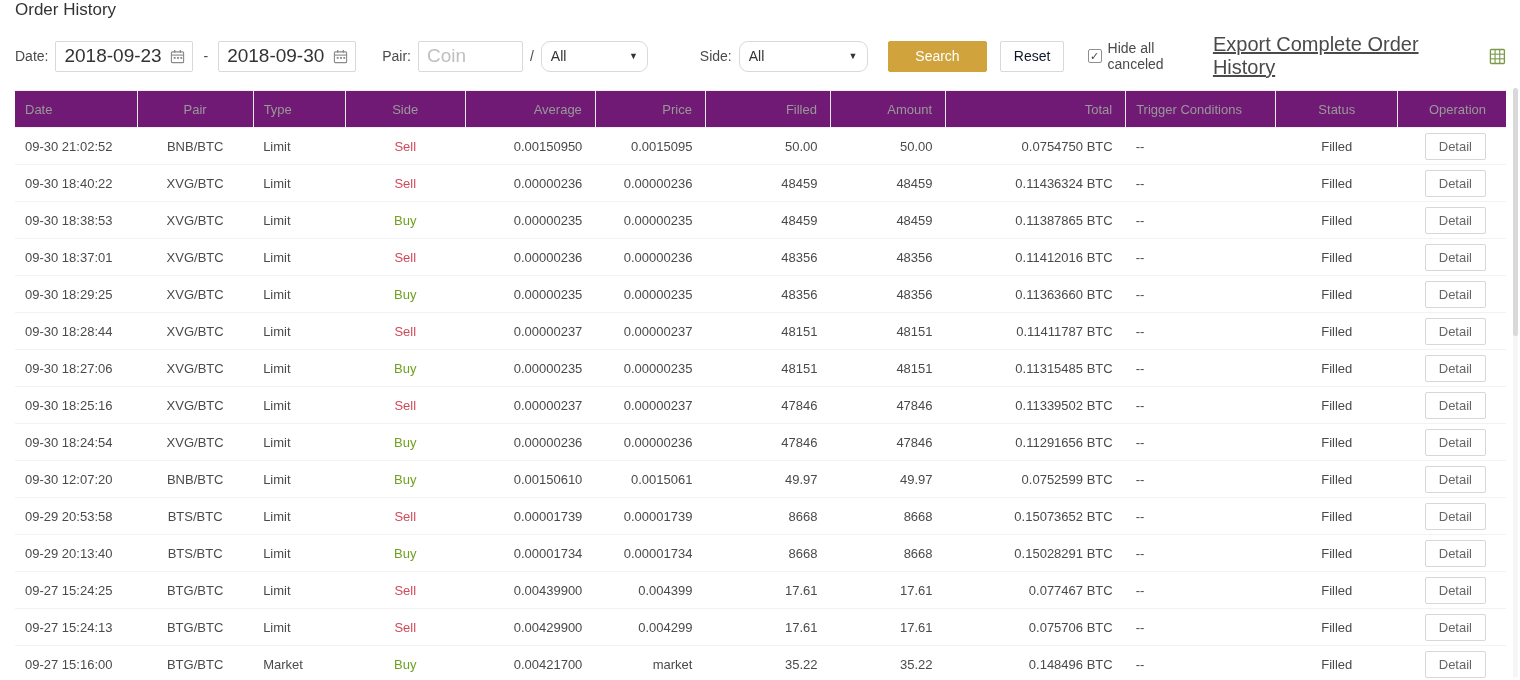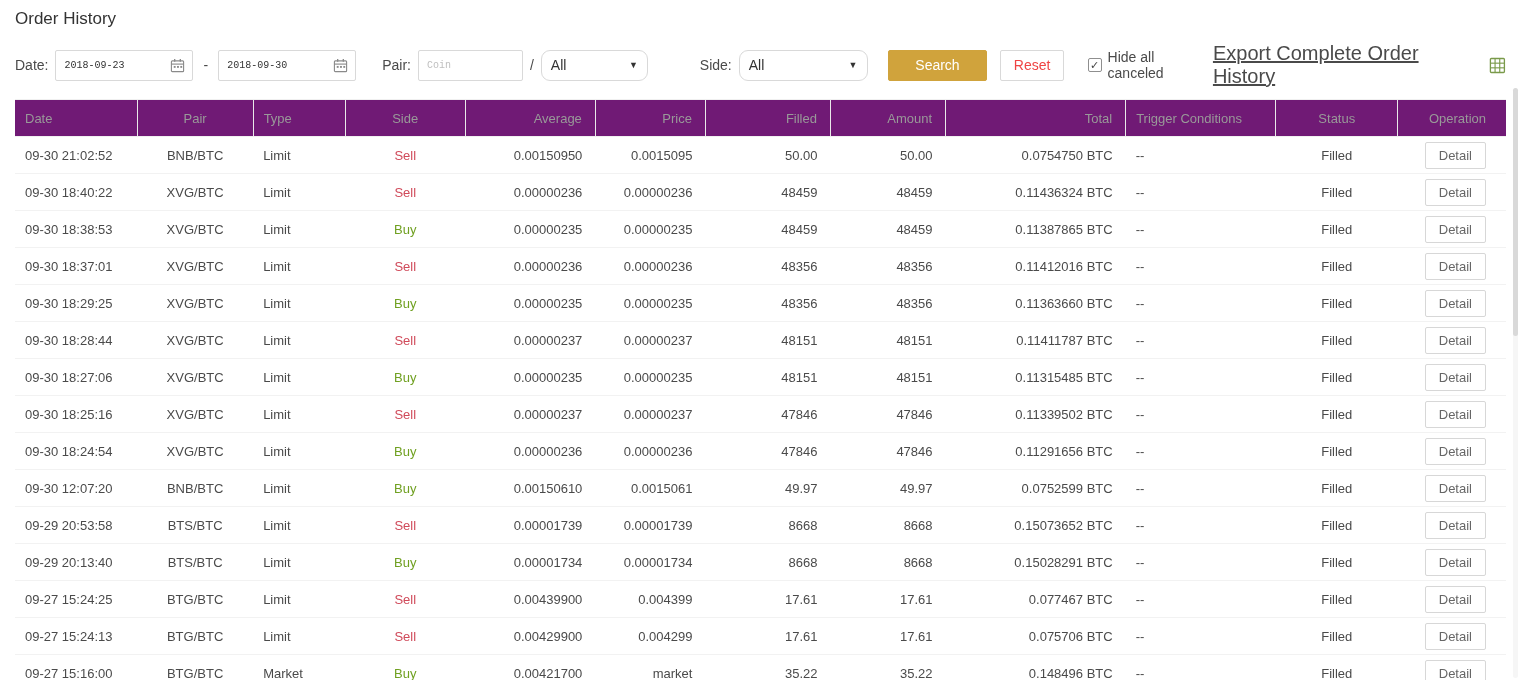--- a/index.html
+++ b/index.html
@@ -4,53 +4,53 @@
 <style>
   * { box-sizing: border-box; margin: 0; padding: 0; }
   html, body { width: 1520px; height: 680px; overflow: hidden; }
   body {
     background: #fff;
     font-family: "Liberation Sans", "DejaVu Sans", sans-serif;
     color: #4a4a4a;
   }
   .page { position: relative; width: 100%; height: 100%; padding: 0 14px 0 15px; }
 
-  .title { font-size: 17px; color: #333; font-weight: 500; padding-top: 9px; }
+  .title { font-size: 17px; color: #333; font-weight: 500; }
 
   
   .filter-bar { display: flex; align-items: center; margin-top: 13px; font-size: 14px; color: #4a4a4a; }
   .flabel { margin-right: 7px; white-space: nowrap; }
   .lbl-pair { margin-left: 26px; }
   .lbl-side { margin-left: 52px; }
   .dash { margin: 0 10px; }
   .slash { margin: 0 7px; }
 
   .input-wrap { position: relative; display: inline-flex; align-items: center; }
   .tinput {
     height: 31px; border: 1px solid #d9d9d9; border-radius: 2px;
-    font-size: 10px; color: #333; padding: 0 8px; outline: none;
-    font-family: Liberation Mono, monospace; background: #fff;
+    font-size: 19px; color: #333; padding: 0 8px; outline: none;
+    font-family: Liberation Sans, sans-serif; background: #fff;
   }
   .tinput::placeholder { color: #bfbfbf; }
   .date-input { width: 138px; padding-right: 30px; }
   .coin-input { width: 105px; }
   .cal-icon { position: absolute; right: 8px; top: 8px; pointer-events: none; }
 
   .select {
     height: 31px; border: 1px solid #d9d9d9; border-radius: 9px; background: #fff;
     display: inline-flex; align-items: center; justify-content: space-between;
     padding: 0 9px; cursor: pointer; color: #333;
   }
   .select.quote { width: 108px; }
   .select.side { width: 130px; }
   .caret { font-size: 9px; color: #333; margin-left: 8px; }
 
   .btn { height: 31px; border-radius: 2px; font-size: 14px; cursor: pointer; font-family: inherit; }
   .btn-search { width: 101px; margin-left: 20px; background: var(--accent, #d0a33c); border: 1px solid var(--accent, #d0a33c); color: #fff; }
-  .btn-reset  { width: 64px; margin-left: 13px; background: #fff; border: 1px solid #d9d9d9; color: #ef4444; }
+  .btn-reset  { width: 64px; margin-left: 13px; background: #fff; border: 1px solid #d9d9d9; color: #0f172a; }
 
   .chk { display: inline-flex; align-items: center; margin-left: 24px; cursor: pointer; }
   .chk-box {
     width: 14px; height: 14px; border: 1px solid #8f8f8f; border-radius: 2px;
     margin-right: 6px; font-size: 11px; line-height: 12px; text-align: center;
     color: #444; background: #fff;
   }
 
   .export { margin-left: auto; display: inline-flex; align-items: center; cursor: pointer; }
   .export-text { color: #4a4a4a; text-decoration: underline; font-size: 20px; }

